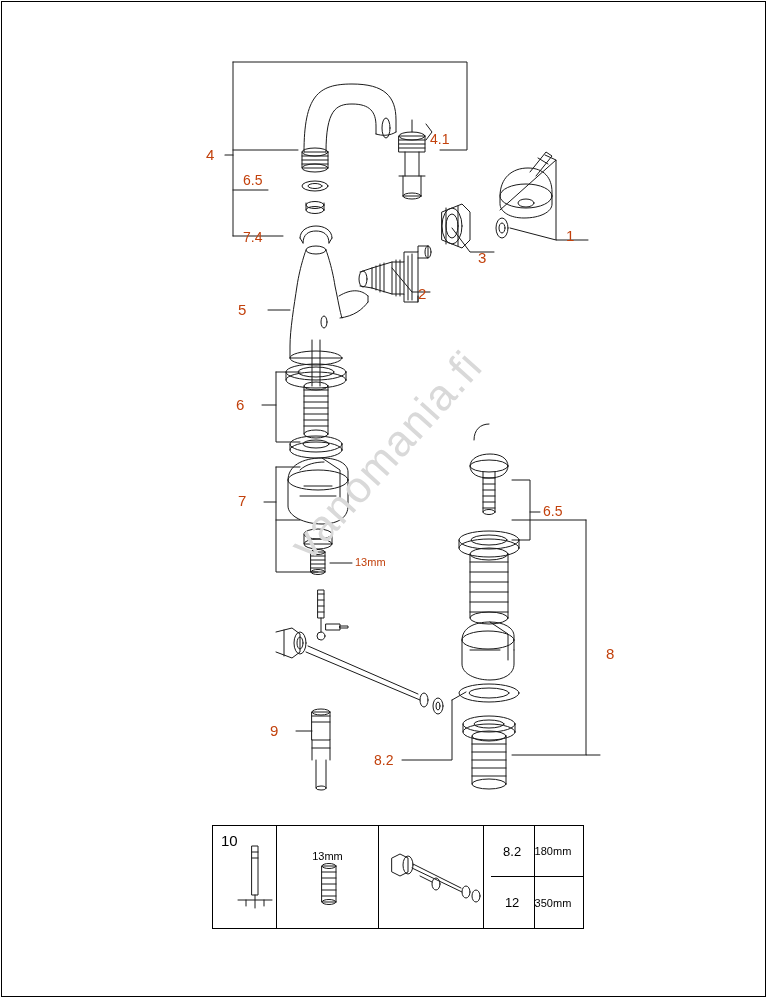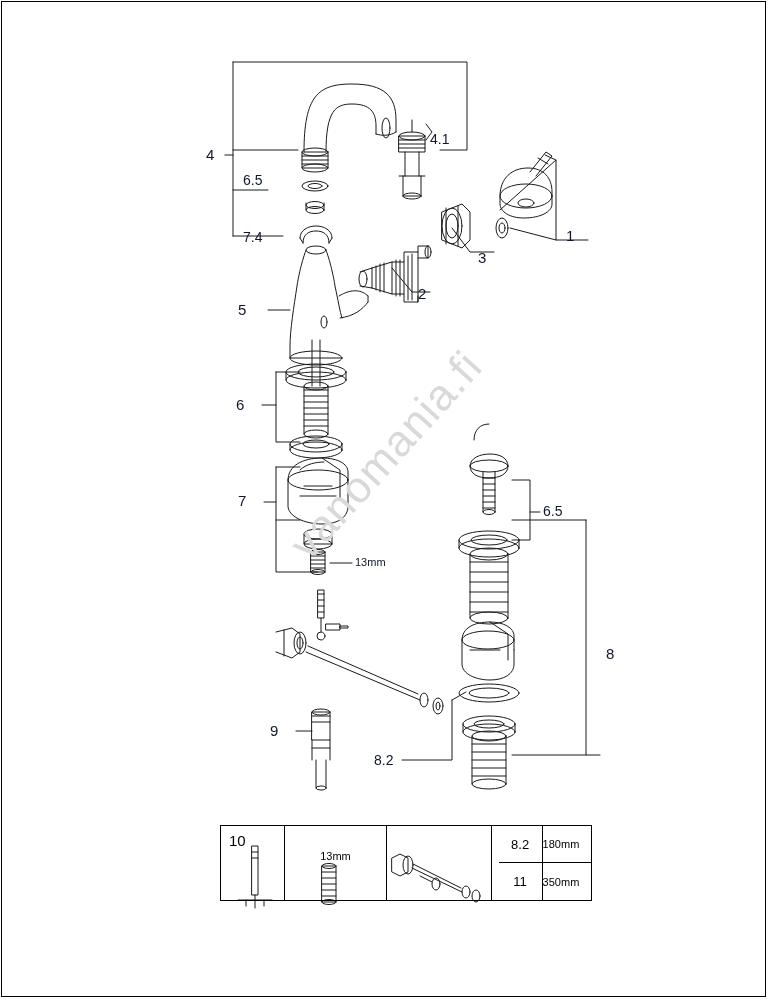--- a/index.html
+++ b/index.html
@@ -31,21 +31,21 @@
     position: absolute;
     left: 0;
     top: 0;
     width: 769px;
     height: 1000px;
   }
   .lbl {
     position: absolute;
     font-family: "Liberation Sans", sans-serif;
     font-size: 14px;
-    color: #0f172a;
+    color: #c2410c;
     white-space: nowrap;
   }
   .lbl.small {
     font-size: 11px;
   }
   .lbl.big {
     font-size: 15px;
   }
   .watermark {
     position: absolute;
@@ -54,24 +54,24 @@
     font-family: "Liberation Sans", sans-serif;
     font-size: 44px;
     color: #d9d9d9;
     transform: rotate(-48deg);
     transform-origin: center center;
     letter-spacing: 1px;
     user-select: none;
   }
   .table-wrap {
     position: absolute;
-    left: 220px;
+    left: 212px;
     top: 825px;
     width: 372px;
-    height: 76px;
+    height: 104px;
     border: 1.5px solid #000;
     box-sizing: border-box;
     display: flex;
     gap: 7px;
   }
   .tcell {
     box-sizing: border-box;
     border-right: 1.5px solid #000;
     position: relative;
   }
@@ -371,19 +371,19 @@
     <div class="tcell c2">
       <div class="cell-label" style="left:28px; top:24px; font-size:11px;">13mm</div>
     </div>
     <div class="tcell c3"></div>
     <div class="tcell c4">
       <div class="dimrow top">
         <div class="dimkey">8.2</div>
         <div class="dimval">180mm</div>
       </div>
       <div class="dimrow">
-        <div class="dimkey">11</div>
+        <div class="dimkey">12</div>
         <div class="dimval">350mm</div>
       </div>
     </div>
   </div>
 
 </div>
 
 </body></html>

